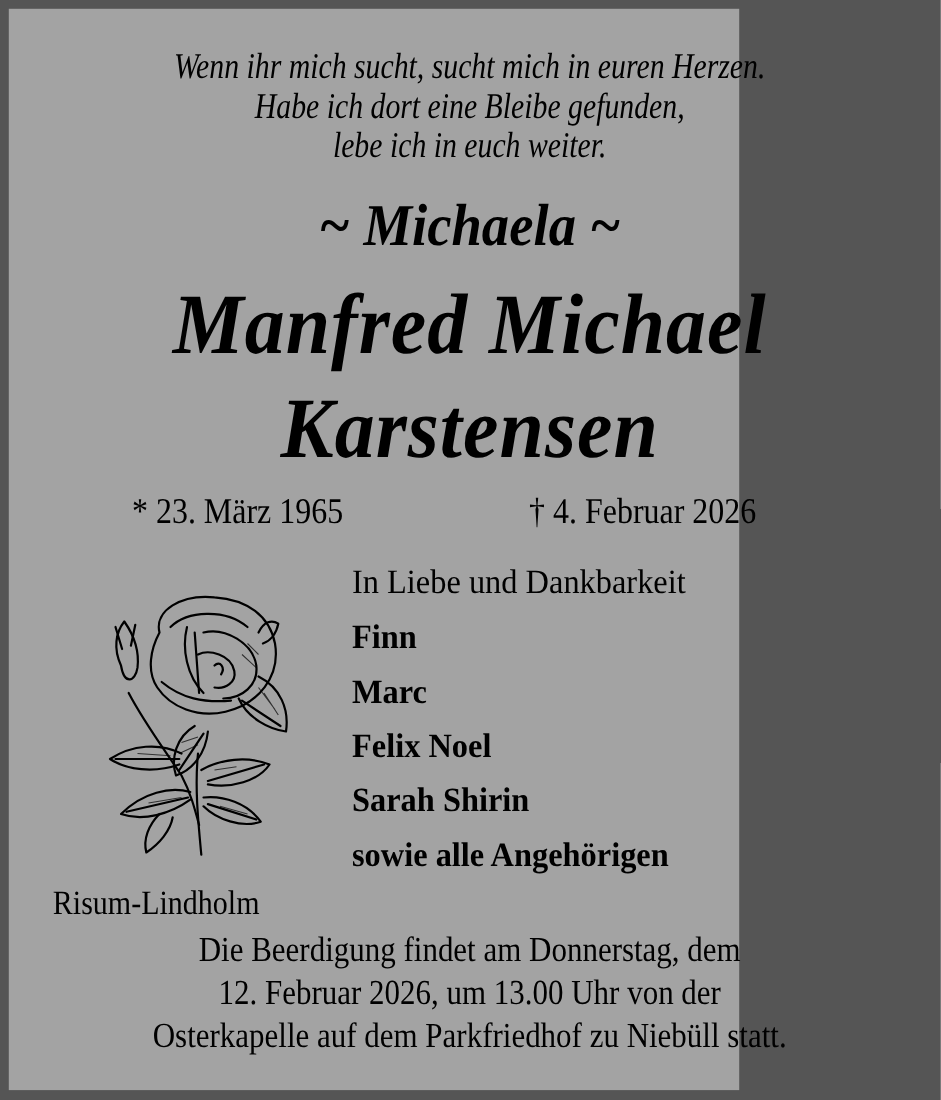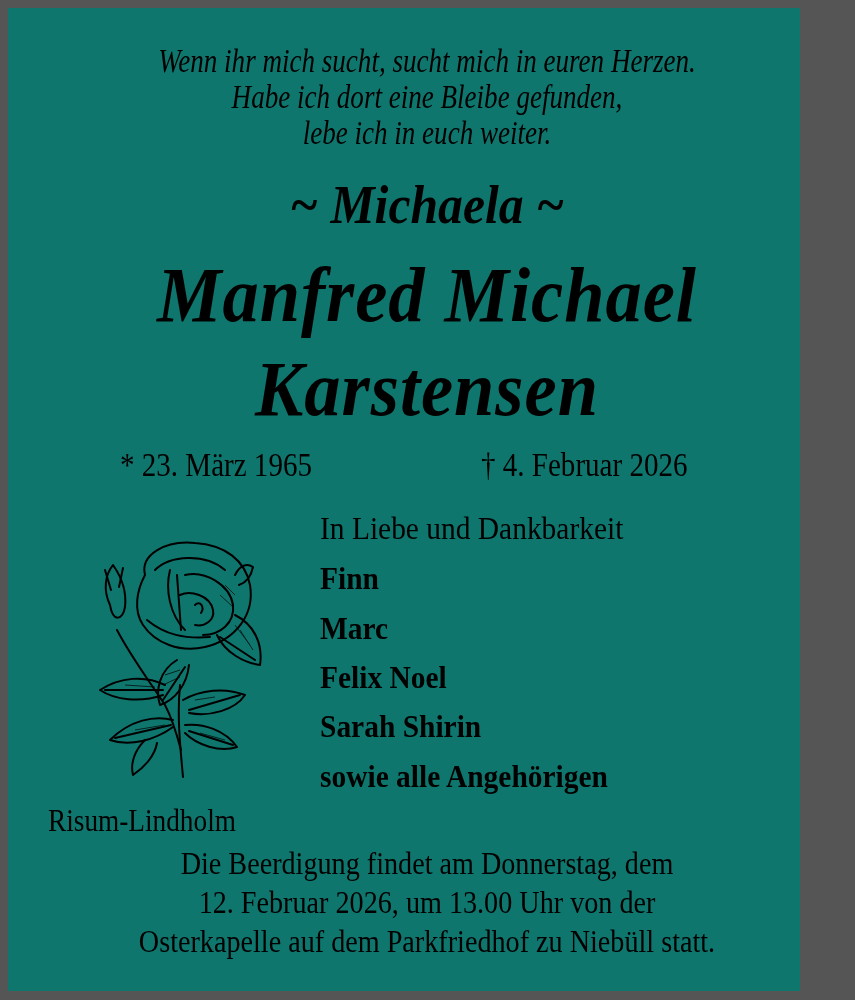--- a/index.html
+++ b/index.html
@@ -1,17 +1,17 @@
 <!DOCTYPE html>
 <html><head>
 <meta charset="utf-8">
 <style>
   html, body { margin: 0; padding: 0; }
   body { width: 855px; height: 1000px; background: #555555; position: relative; overflow: hidden; }
-  .card { position: absolute; left: 8px; top: 8px; width: 792px; height: 983px; background: #0f766e; }
+  .card { position: absolute; left: 8px; top: 8px; width: 664px; height: 983px; background: #a3a3a3; }
   .t { position: absolute; white-space: nowrap; color: #000; font-family: "Liberation Serif", "DejaVu Serif", serif; line-height: 1; }
   .center { left: 0; width: 838px; text-align: center; }
   .verse { font-style: italic; font-size: 33px; transform: scaleX(0.82); transform-origin: center; }
   .nick { font-style: italic; font-weight: bold; font-size: 54px; transform: scaleX(0.92); transform-origin: center; }
   .name { font-style: italic; font-weight: bold; font-size: 78px; transform: scaleX(0.93); transform-origin: center; letter-spacing: 1px; }
   .date { font-size: 33px; transform: scaleX(0.88); transform-origin: left; }
   .right { left: 312px; font-size: 31px; transform: scaleX(0.95); transform-origin: left; }
   .bold { font-weight: bold; }
   .place { left: 40px; font-size: 31px; transform: scaleX(0.88); transform-origin: left; }
   .fun { font-size: 32px; transform: scaleX(0.88); transform-origin: center; }

